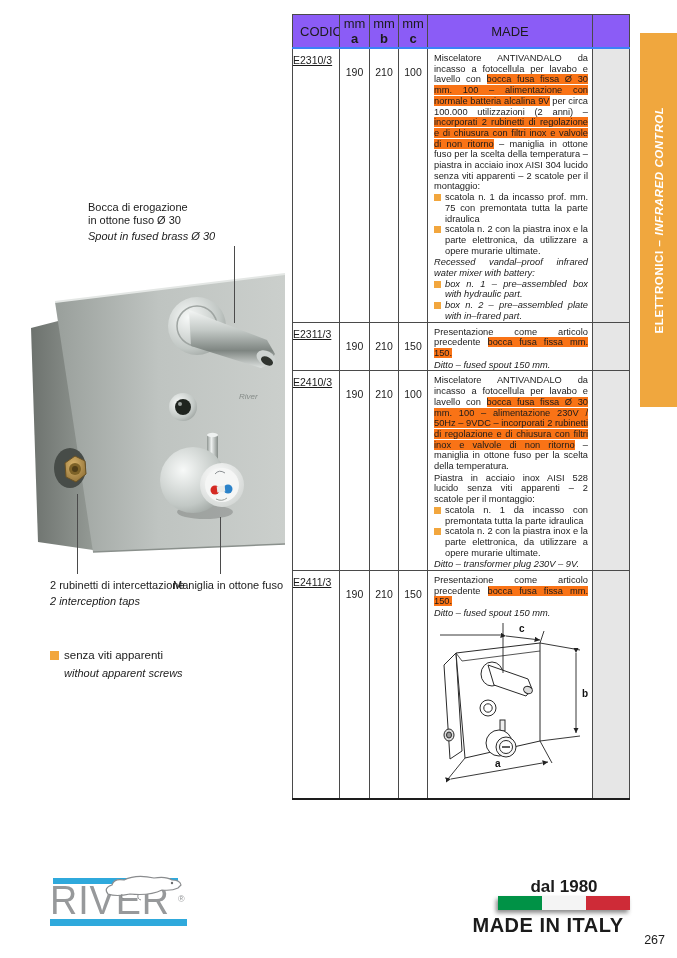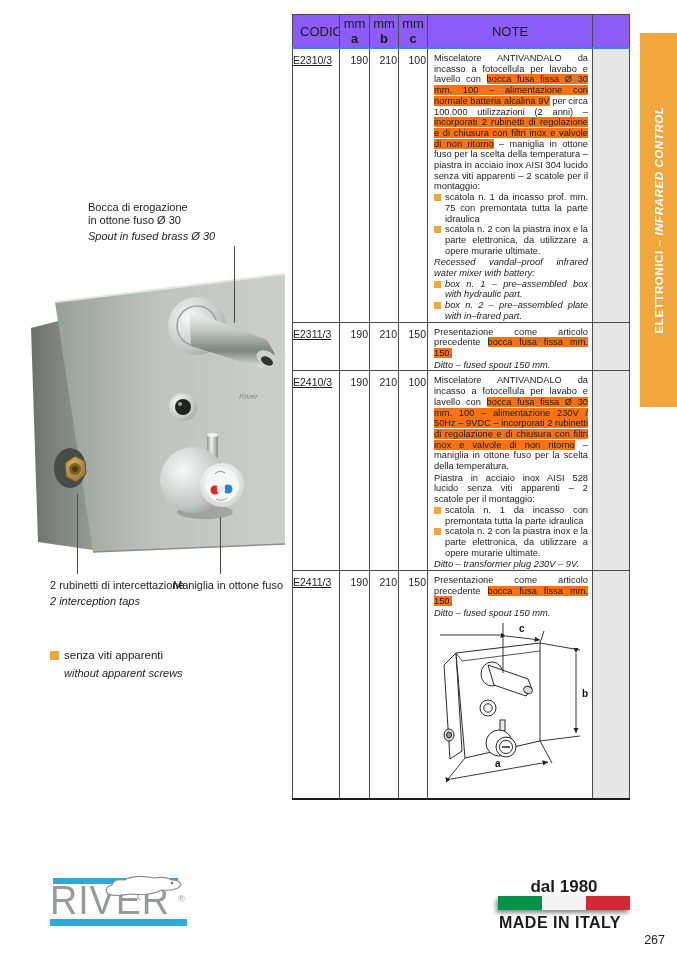--- a/index.html
+++ b/index.html
@@ -17,21 +17,21 @@
     border:1px solid #4a4a4a;vertical-align:top;overflow:hidden;
     font-weight:normal;
   }
   .catalog-table thead th{
     background:#8b5cf6;height:26px;vertical-align:middle;
     text-align:center;border-bottom:2px solid #3b82f6;font-size:13px;
   }
   .catalog-table thead th.h-code{text-align:left;padding-left:7px;}
   .catalog-table{border-top:1.5px solid #1d1d1d;border-bottom:2px solid #1d1d1d;}
   .cell-code{padding:5px 0 0 0;text-decoration:underline;}
-  .cell-dim{text-align:right;padding-top:5px;}
+  .cell-dim{text-align:center;padding-top:17px;}
   .cell-note{
     padding:4px 4px 0 6px;font-size:9.3px;line-height:10.7px;text-align:justify;
   }
   .cell-gray{background:#e6e6e6;}
   .para{margin:0 0 0 0;}
   .para.sp{margin-top:1px;}
   .para.it{font-style:italic;}
   .para.bullet{position:relative;padding-left:11px;}
   .sq{position:absolute;left:0;top:2px;width:7px;height:7px;background:#f2a63d;}
   .hl{background:#f97316;}
@@ -65,21 +65,21 @@
   .logo .word{
     position:absolute;left:0;top:6px;width:137px;font-size:41px;line-height:41px;
     color:#97999b;letter-spacing:1px;font-family:"Liberation Sans",sans-serif;
     transform:scaleX(.92);transform-origin:left;
   }
   .logo .reg{position:absolute;left:128px;top:20px;font-size:9px;color:#97999b;}
   .logo svg{position:absolute;left:52px;top:-2px;}
   .dal{position:absolute;left:498px;top:877px;width:132px;text-align:center;font-weight:bold;font-size:17px;}
   .flag{position:absolute;left:498px;top:896px;width:132px;height:14px;display:flex;box-shadow:-2px 3px 4px rgba(0,0,0,.45);}
   .flag div{flex:1;}
-  .made{position:absolute;left:484px;top:914px;width:152px;text-align:center;font-weight:bold;font-size:16px;letter-spacing:.5px;}
+  .made{position:absolute;left:472px;top:914px;width:152px;text-align:center;font-weight:bold;font-size:20px;letter-spacing:.5px;}
   .pageno{position:absolute;left:605px;top:933px;width:60px;text-align:right;font-size:12.5px;}
 </style>
 </head>
 <body>
 
 <svg class="photo-svg" width="267" height="300" viewBox="0 0 267 300">
   <defs>
     <linearGradient id="gPlate" x1="0" y1="0" x2="1" y2="0">
       <stop offset="0" stop-color="#999f9b"></stop>
         <stop offset="0.45" stop-color="#bfc4c1"></stop>
@@ -189,21 +189,21 @@
       <col style="width:29px">
       <col style="width:165px">
       <col style="width:37px">
     </colgroup>
   <thead>
     <tr>
       <th class="h-code"><span>CODICE</span></th>
       <th><span>mm </span><b>a</b></th>
       <th><span>mm </span><b>b</b></th>
       <th><span>mm </span><b>c</b></th>
-      <th><span>NOTE</span></th>
+      <th><span>MADE</span></th>
       <th class="cell-gray"></th>
     </tr>
   </thead>
   <tbody>
       <tr style="height: 243px;">
     <td class="cell-code">E2310/3</td>
     <td class="cell-dim">190</td>
     <td class="cell-dim">210</td>
     <td class="cell-dim">100</td>
     <td class="cell-note">

